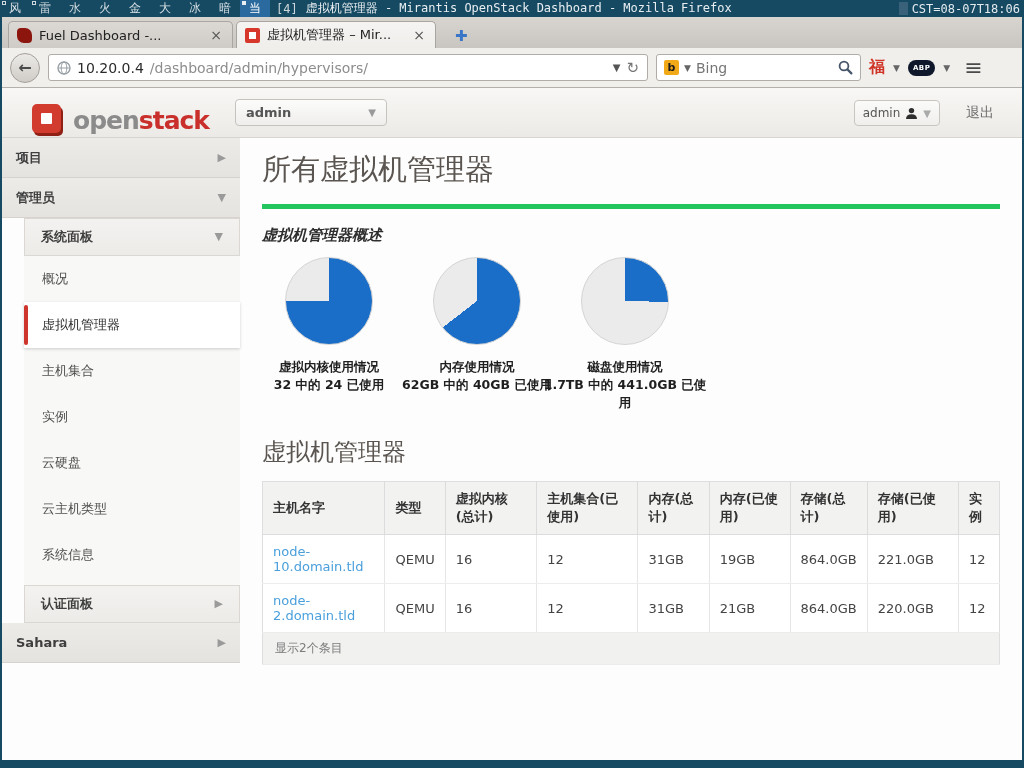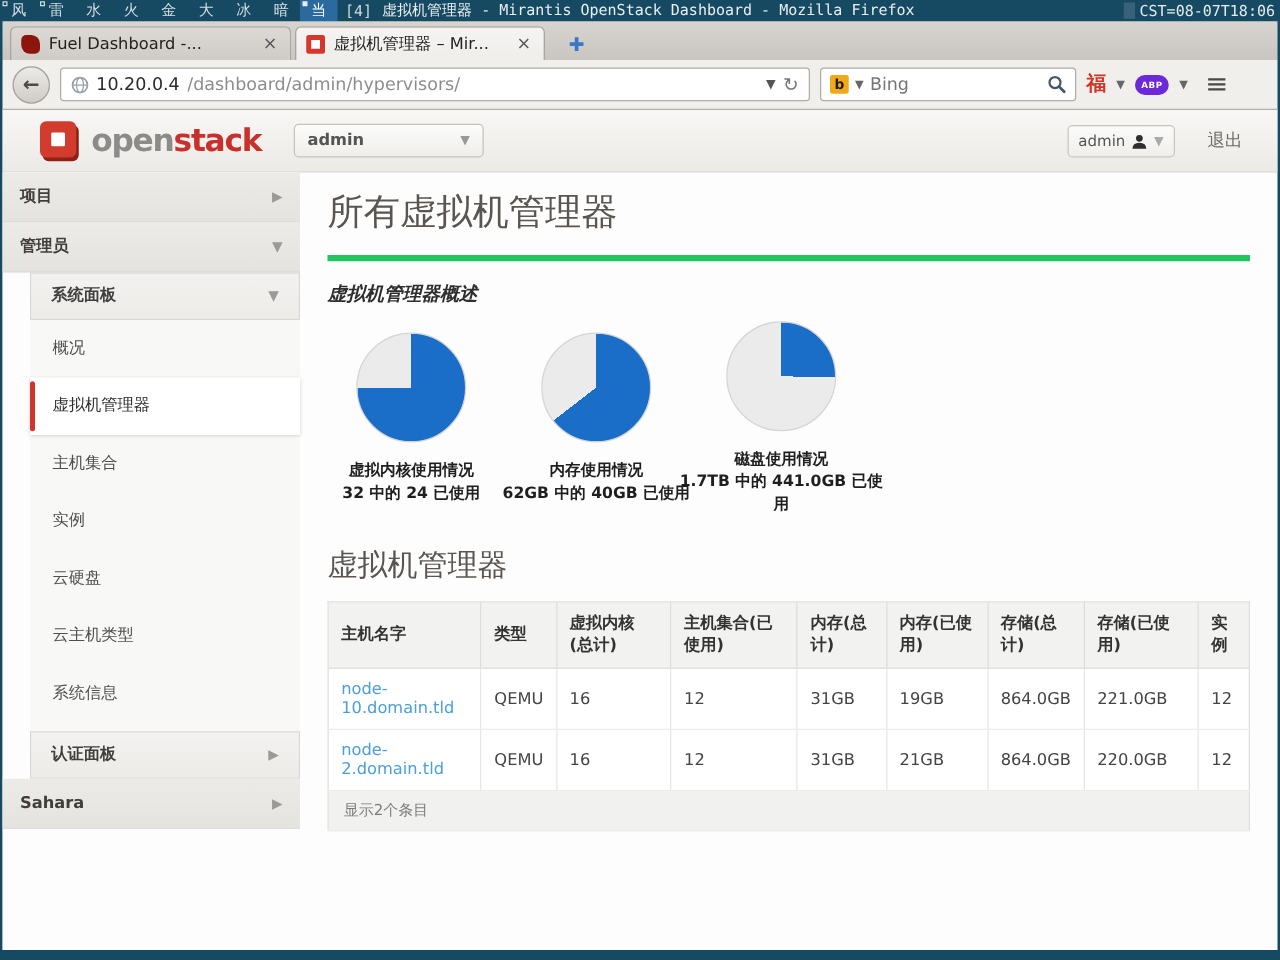--- a/index.html
+++ b/index.html
@@ -51,28 +51,28 @@
   .searchbox { flex:none; width:205px; height:27px; background:#fff; border:1px solid #b0aca7; border-radius:3px;
     display:flex; align-items:center; padding:0 7px; gap:5px; }
   .bing-badge { width:15px; height:15px; background:#f2a918; color:#1b1b1b; font-weight:bold; font-size:11px;
     display:flex; align-items:center; justify-content:center; border-radius:2px; flex:none; }
   .search-caret { color:#666; font-size:9px; }
   .searchbox input { border:none; outline:none; flex:1; width:60px; font-size:14px; color:#444;
     font-family:"DejaVu Sans",sans-serif; background:transparent; }
   .magnifier { flex:none; }
   .fortune-badge { color:#cf3426; font-size:16px; font-weight:bold; }
   .addon-caret { color:#666; font-size:9px; }
-  .abp-badge { background:#6d28d9; color:#fff; font-size:7px; font-weight:bold; padding:4px 5px;
+  .abp-badge { background:#0f172a; color:#fff; font-size:7px; font-weight:bold; padding:4px 5px;
     border-radius:8px; letter-spacing:.5px; }
   .menu-btn { color:#4a4a4a; font-size:22px; margin-left:6px; line-height:20px; }
 
   
   .page { position:absolute; left:2px; top:88px; width:1020px; height:672px; background:#fdfdfd; overflow:hidden; }
   .os-header { height:50px; background:linear-gradient(#f8f7f5,#eceae6); border-bottom:1px solid #d8d5d0;
-    display:flex; align-items:center; position:relative; }
+    display:flex; align-items:flex-end; position:relative; }
   .logo { display:flex; align-items:center; gap:9px; margin-left:28px; }
   .logo-cube { width:34px; height:34px; position:relative; }
   .logo-cube .face { position:absolute; left:2px; top:1px; width:29px; height:29px; background:#d13c2e;
     border-radius:5px; box-shadow:2px 3px 0 #8e2015; }
   .logo-cube .hole { position:absolute; left:11px; top:10px; width:11px; height:11px; background:#fff; border-radius:1px; }
   .wordmark { font-size:25px; letter-spacing:-1px; font-weight:bold; }
   .wordmark .w-open { color:#8b8b8b; }
   .wordmark .w-stack { color:#c9302c; }
   .project-select { position:absolute; left:233px; top:11px; width:152px; height:27px;
     background:linear-gradient(#fcfcfb,#efeeec); border:1px solid #c6c3bf; border-radius:4px;
@@ -102,21 +102,21 @@
   .side-item.active { background:#fff; color:#2f2f2f; box-shadow:0 1px 3px rgba(0,0,0,.18); }
   .side-item.active::before { content:""; position:absolute; left:0; top:3px; bottom:3px; width:4px;
     background:#ce352c; border-radius:2px; }
   .identity-gap { height:7px; background:#f8f8f6; }
 
   
   .content { position:absolute; left:238px; top:0; width:782px; height:622px; padding:0 22px; overflow:hidden; }
   .page-title { font-family:"Liberation Serif","DejaVu Serif",serif; font-weight:normal; font-size:29px;
     color:#5a5550; margin-top:12px; padding-bottom:14px; border-bottom:5px solid #22c55e; }
   .summary-title { font-size:15px; font-weight:bold; color:#2e2e2e; margin-top:17px;font-style:italic; }
-  .pies-row { display:flex; margin-top:12px; margin-left:-7px;align-items:center; }
+  .pies-row { display:flex; margin-top:12px; margin-left:-7px; }
   .pie-col { width:148px; display:flex; flex-direction:column; align-items:center; }
   .pie { width:88px; height:88px; border-radius:50%; border:1px solid #d4d4d4; }
   .pie-caption { margin-top:13px; width:168px; margin-left:-10px; margin-right:-10px; text-align:center;
     font-size:12.5px; font-weight:bold; color:#1f1f1f; line-height:18px; }
   .section-title { font-family:"Liberation Serif","DejaVu Serif",serif; font-weight:normal; font-size:24px;
     color:#5a5550; margin-top:24px; }
   table.hv { border-collapse:collapse; margin-top:13px; width:738px; background:#fff;
     border:1px solid #dedede; font-size:13px; }
   table.hv th { background:#f2f2f1; color:#333; font-weight:bold; text-align:left; padding:8px 10px;
     border-right:1px solid #dcdcdc; border-bottom:1px solid #dcdcdc; line-height:18px; vertical-align:middle; }

